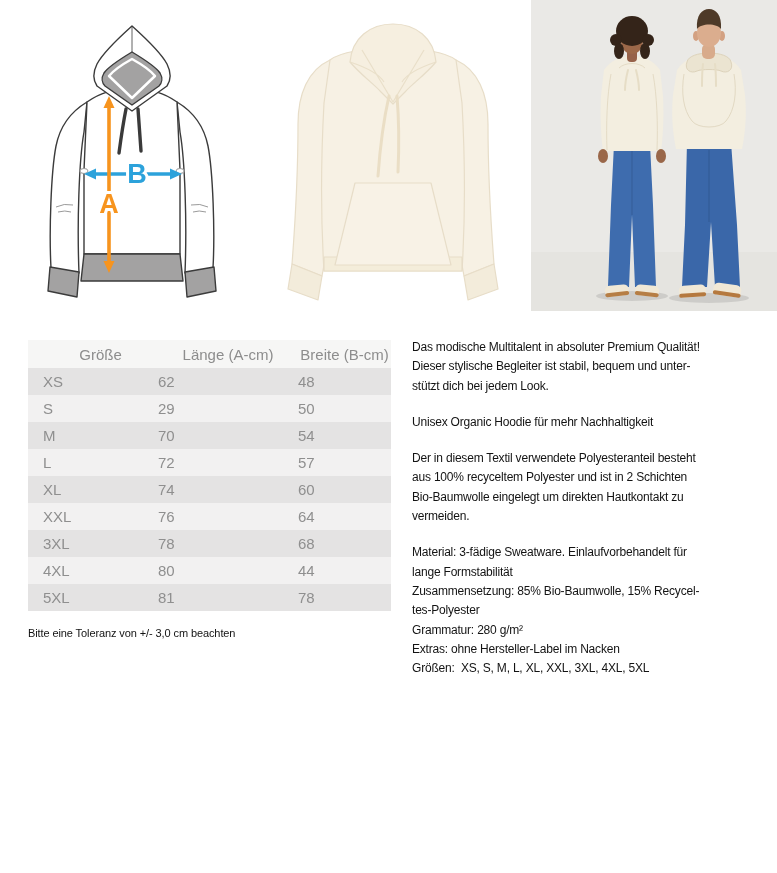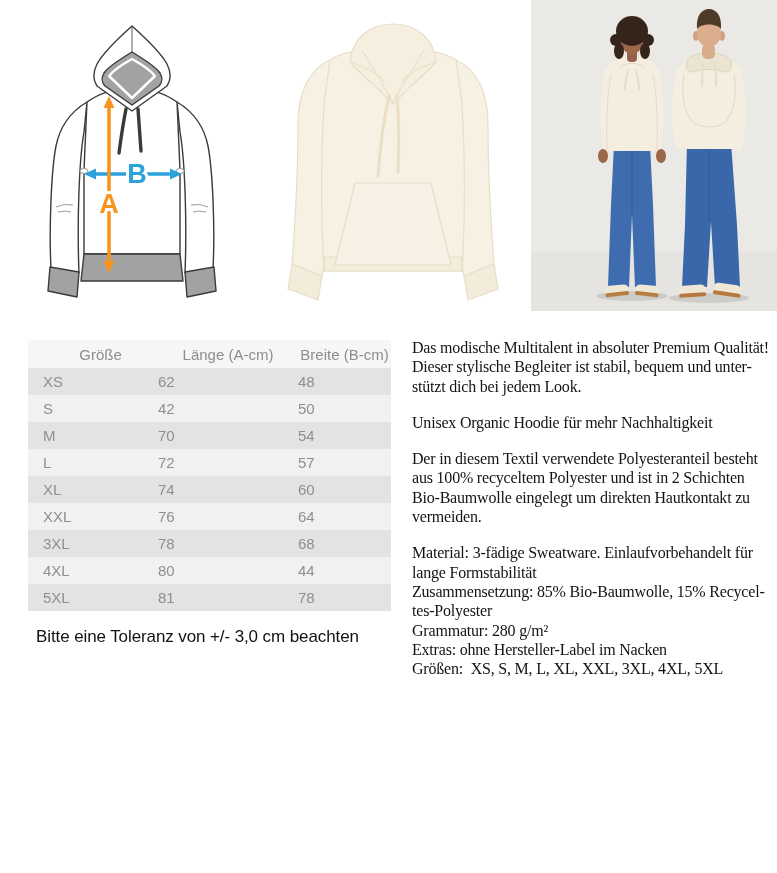--- a/index.html
+++ b/index.html
@@ -21,26 +21,26 @@
     font-weight:normal;text-align:center;color:#8d8d8d;
     background:#f6f6f5;height:28px;padding:0;
   }
   table.size-table td{height:27px;padding:0;margin-top:16px;}
   table.size-table th:nth-child(1),table.size-table td:nth-child(1){width:115px;padding-left:15px;}
   table.size-table th:nth-child(2),table.size-table td:nth-child(2){width:140px;}
   table.size-table tbody tr:nth-child(odd) td{background:#e4e3e3;}
   table.size-table tbody tr:nth-child(even) td{background:#f2f1f1;}
 
   .note{
-    position:absolute;left:36px;top:627px;
-    font-size:17px;color:#121212;letter-spacing:-0.1px;
+    position:absolute;left:28px;top:627px;
+    font-size:11px;color:#121212;letter-spacing:-0.1px;
   }
   .description{
     position:absolute;left:412px;top:338px;width:365px;
-    font-size:16px;line-height:19.3px;color:#131313;letter-spacing:-0.2px;font-family:Liberation Serif, serif;
+    font-size:12px;line-height:19.3px;color:#131313;letter-spacing:-0.2px;
   }
   .description p{margin:0 0 17px 0;white-space:pre;}
 
   .ab-label{
     font-family:"Liberation Sans",sans-serif;font-weight:bold;font-size:27px;
     paint-order:stroke;stroke:#ffffff;stroke-width:6px;stroke-linejoin:round;
     text-anchor:middle;
   }
 </style>
 </head>
@@ -193,21 +193,21 @@
       </tr>
     </thead>
     <tbody>
       <tr>
         <td>XS</td>
         <td>62</td>
         <td>48</td>
       </tr>
       <tr>
         <td>S</td>
-        <td>42</td>
+        <td>29</td>
         <td>50</td>
       </tr>
       <tr>
         <td>M</td>
         <td>70</td>
         <td>54</td>
       </tr>
       <tr>
         <td>L</td>
         <td>72</td>

